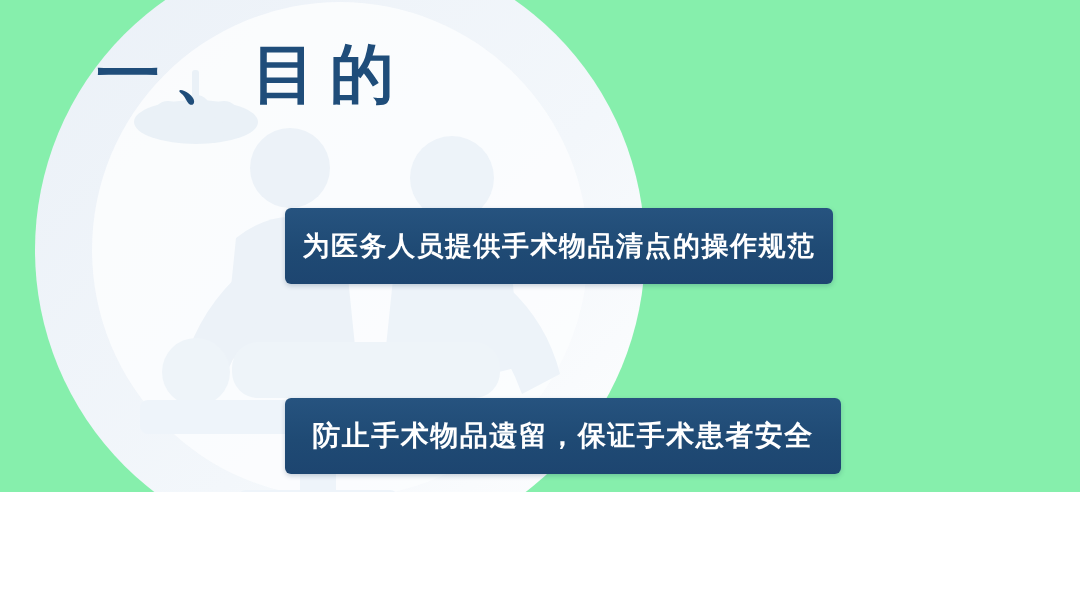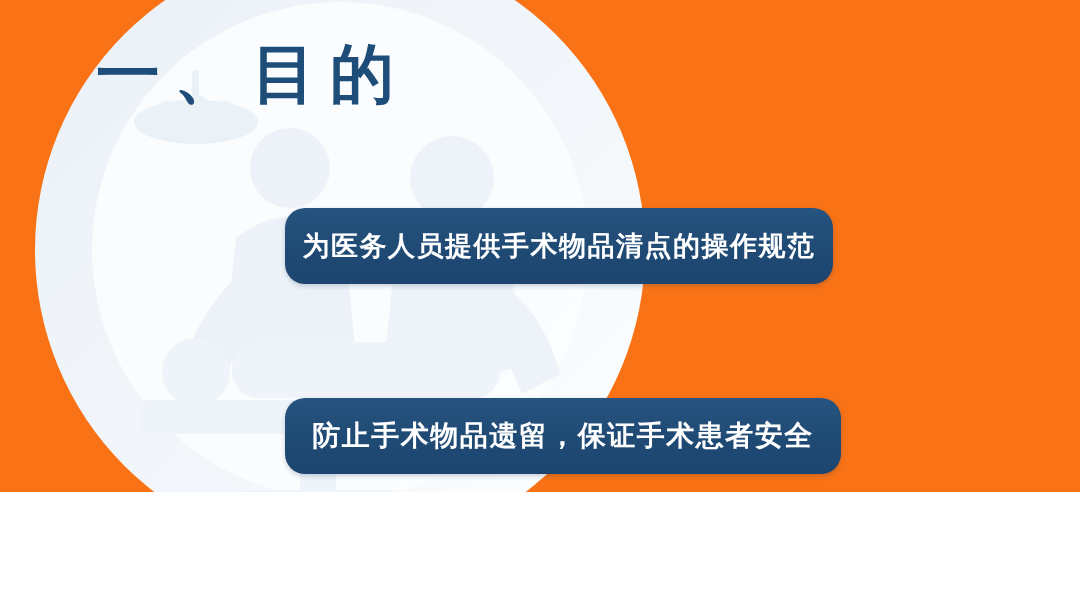--- a/index.html
+++ b/index.html
@@ -9,21 +9,21 @@
   }
   body {
     font-family: "Liberation Sans", "DejaVu Sans", sans-serif;
   }
 
   #slide {
     position: relative;
     width: 1080px;
     height: 492px;
     overflow: hidden;
-    background: #f97316;
+    background: #86efac;
   }
 
   
   .bg-layer {
     position: absolute;
     inset: 0;
     pointer-events: none;
   }
   .bg-svg {
     position: absolute;
@@ -48,21 +48,21 @@
     z-index: 5;
   }
 
   
   .pill {
     position: absolute;
     display: flex;
     align-items: center;
     justify-content: center;
     box-sizing: border-box;
-    border-radius: 20px;
+    border-radius: 6px;
     background: linear-gradient(180deg, #26537f 0%, #1f4a74 55%, #1d4570 100%);
     color: #ffffff;
     font-size: 27px;
     font-weight: 700;
     letter-spacing: 1.5px;
     text-align: center;
     box-shadow: 0 2px 5px rgba(20, 50, 85, 0.22);
     z-index: 6;
   }
   .pill.one {

